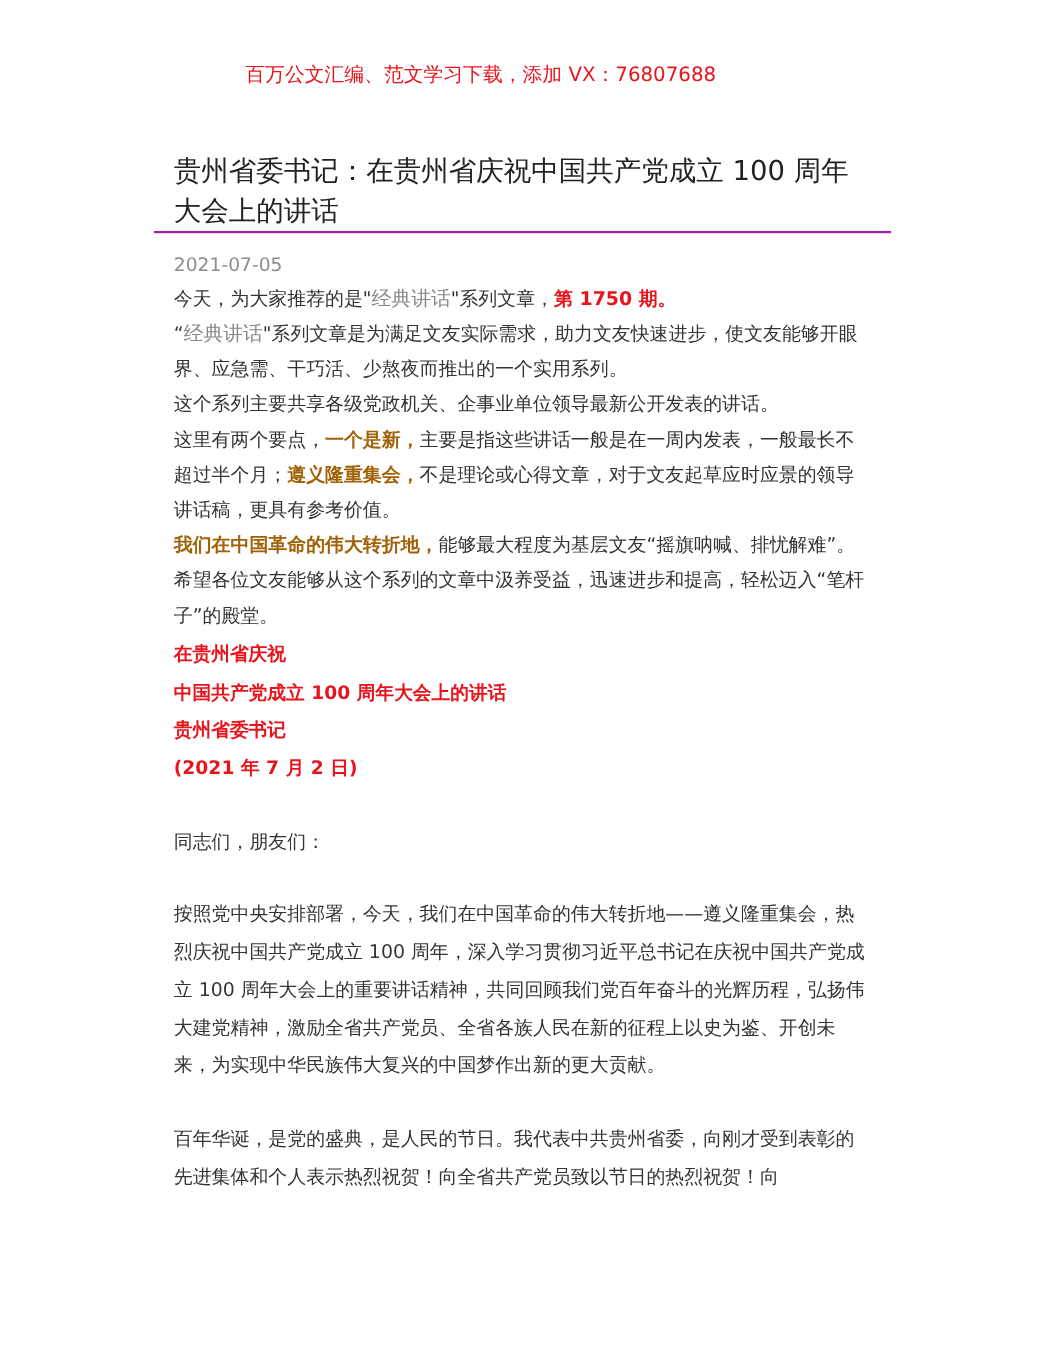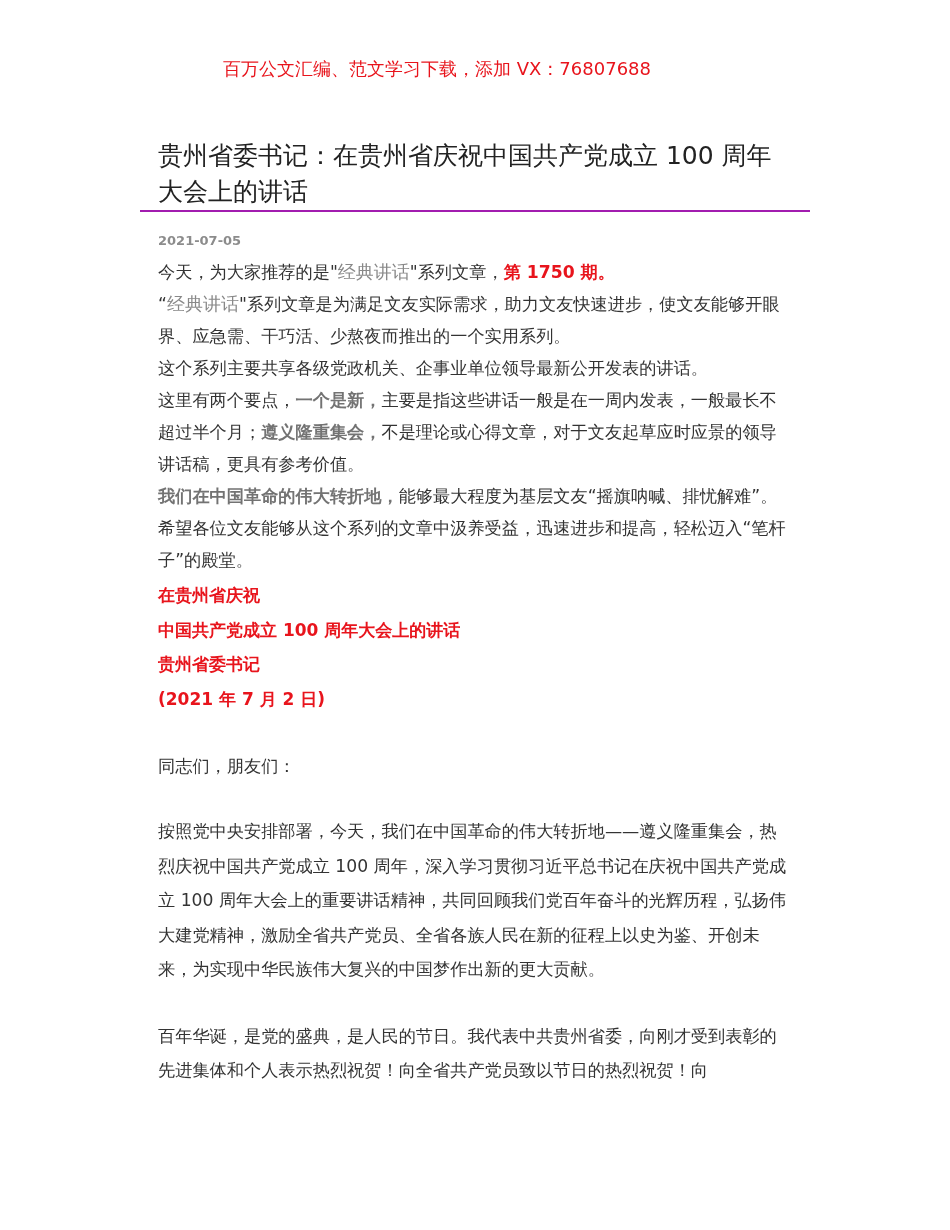--- a/index.html
+++ b/index.html
@@ -42,40 +42,39 @@
       border-bottom: 2px solid #a21caf;
     }
     .body {
       padding: 14px 18px 0 18px;
       font-size: 17.2px;
       line-height: 32px;
       color: #333333;
     }
     .date {
       color: #8c8c8c;
-      font-size: 13px;
+      font-size: 17px;
       line-height: 30px;
       margin-bottom: 0;
-      font-weight: bold;
     }
     .p {
       margin: 0;
     }
     .quote-gray {
       color: #888888;
       font-family: "DejaVu Serif", "Liberation Serif", serif;
       font-size: 18px;
     }
     .red-bold {
       color: #e8141c;
       font-weight: bold;
     }
     .bold {
       font-weight: bold;
-      color: #737373;
+      color: #a16207;
     }
     .center-block {
       text-align: left;
       color: #e8141c;
       font-weight: bold;
       font-size: 17px;
       line-height: 34.5px;
       margin-top: 2px;
     }
     .blank {

